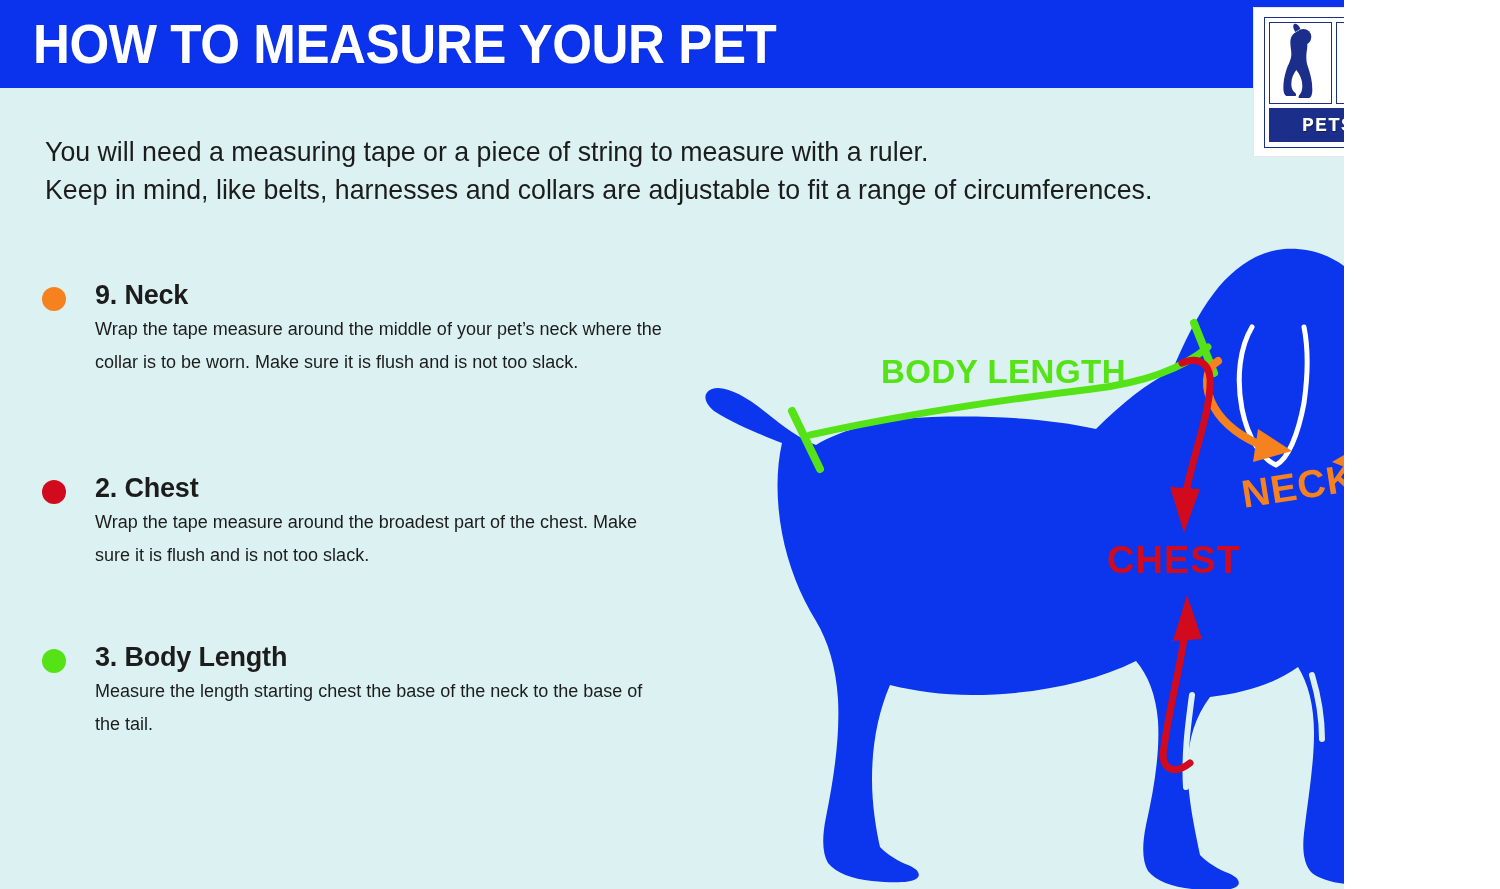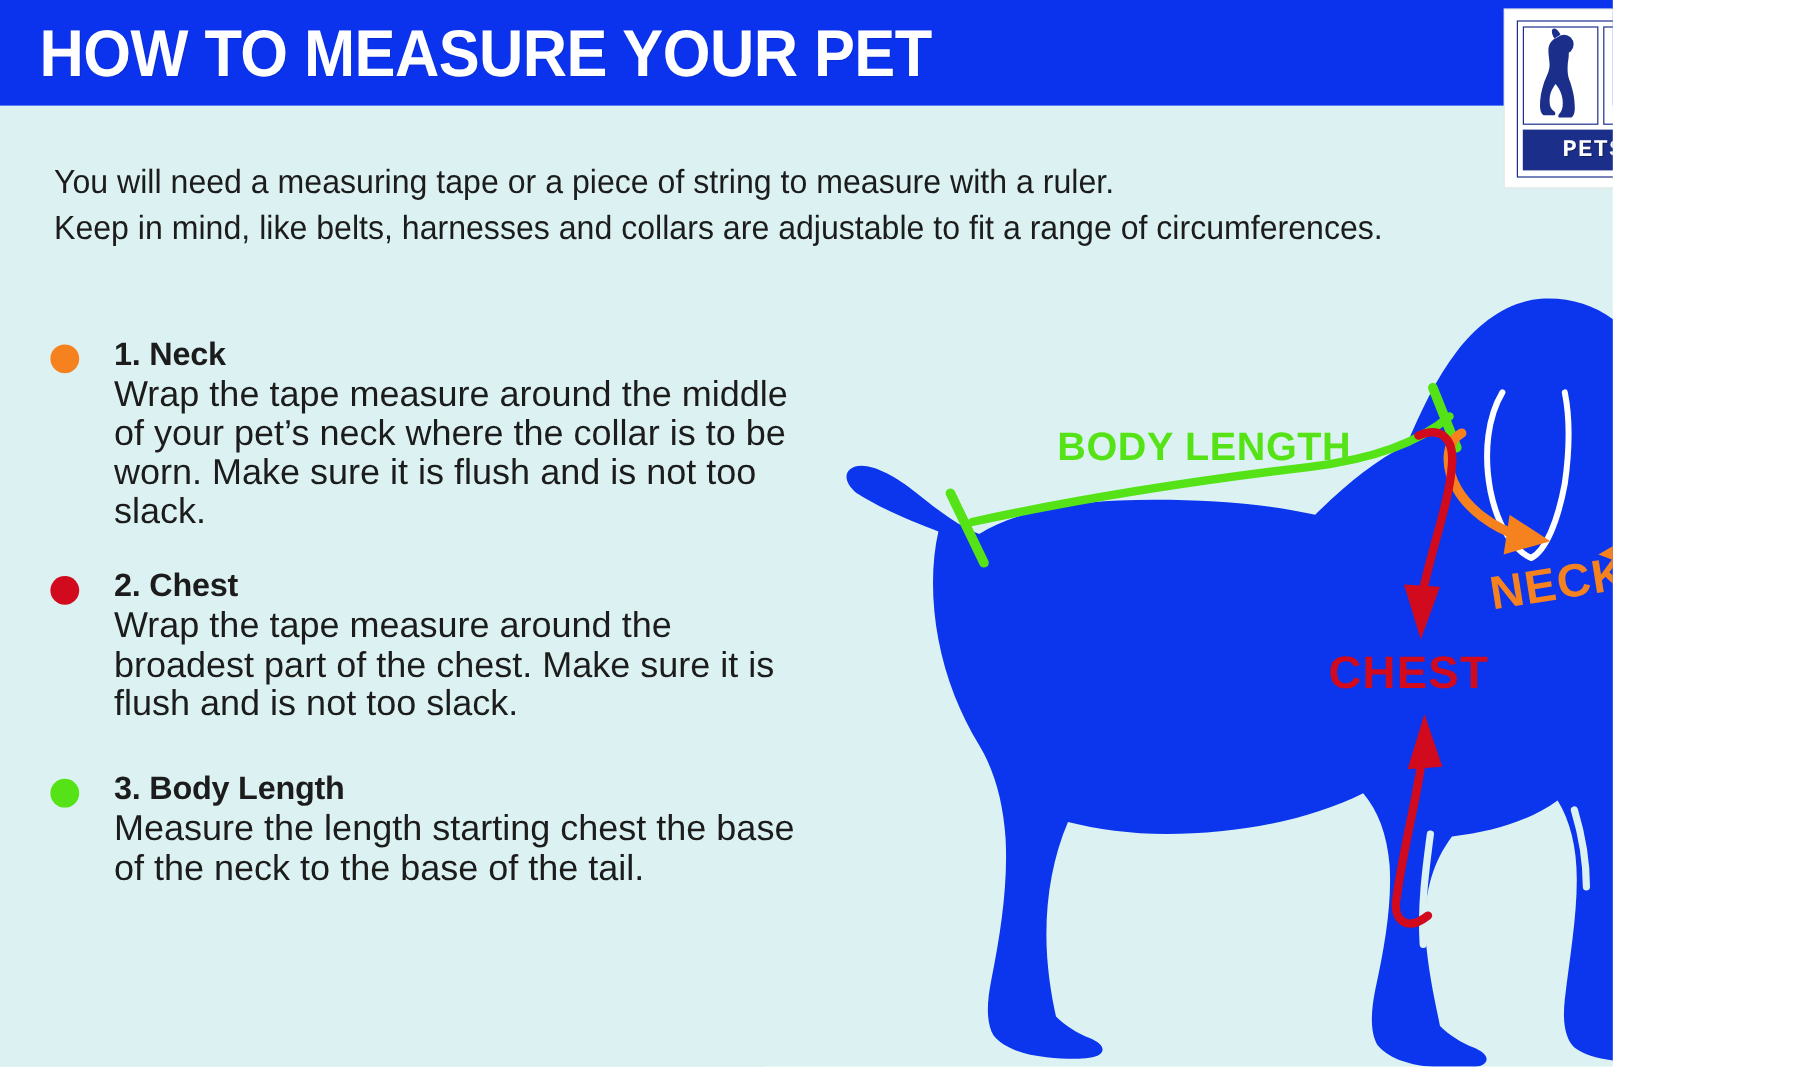--- a/index.html
+++ b/index.html
@@ -135,21 +135,21 @@
   .step-title {
     margin: 0 0 1px 53px;
     font-size: 27px;
     font-weight: bold;
     color: #1c1c1c;
     letter-spacing: -0.2px;
     line-height: 34px;
   }
   .step-desc {
     margin: 0 0 0 53px;
-    font-size: 30px;
+    font-size: 18px;
     line-height: 32.5px;
     color: #1c1c1c;
     width: 575px;
   }
 
   
   #dog-figure {
     position: absolute;
     left: 692px;
     top: 243px;
@@ -214,21 +214,21 @@
     </div>
   </div>
 
   <div id="intro">
     <div>You will need a measuring tape or a piece of string to measure with a ruler.</div>
     <div>Keep in mind, like belts, harnesses and collars are adjustable to fit a range of circumferences.</div>
   </div>
 
   <div class="step" id="step-1">
     <span class="step-bullet" style="background:#f5821f"></span>
-    <p class="step-title">1. Neck</p>
+    <p class="step-title">9. Neck</p>
     <p class="step-desc">Wrap the tape measure around the middle of your pet’s neck where the collar is to be worn. Make sure it is flush and is not too slack.</p>
   </div>
 
   <div class="step" id="step-2">
     <span class="step-bullet" style="background:#d10a1e"></span>
     <p class="step-title">2. Chest</p>
     <p class="step-desc">Wrap the tape measure around the broadest part of the chest. Make sure it is flush and is not too slack.</p>
   </div>
 
   <div class="step" id="step-3">

